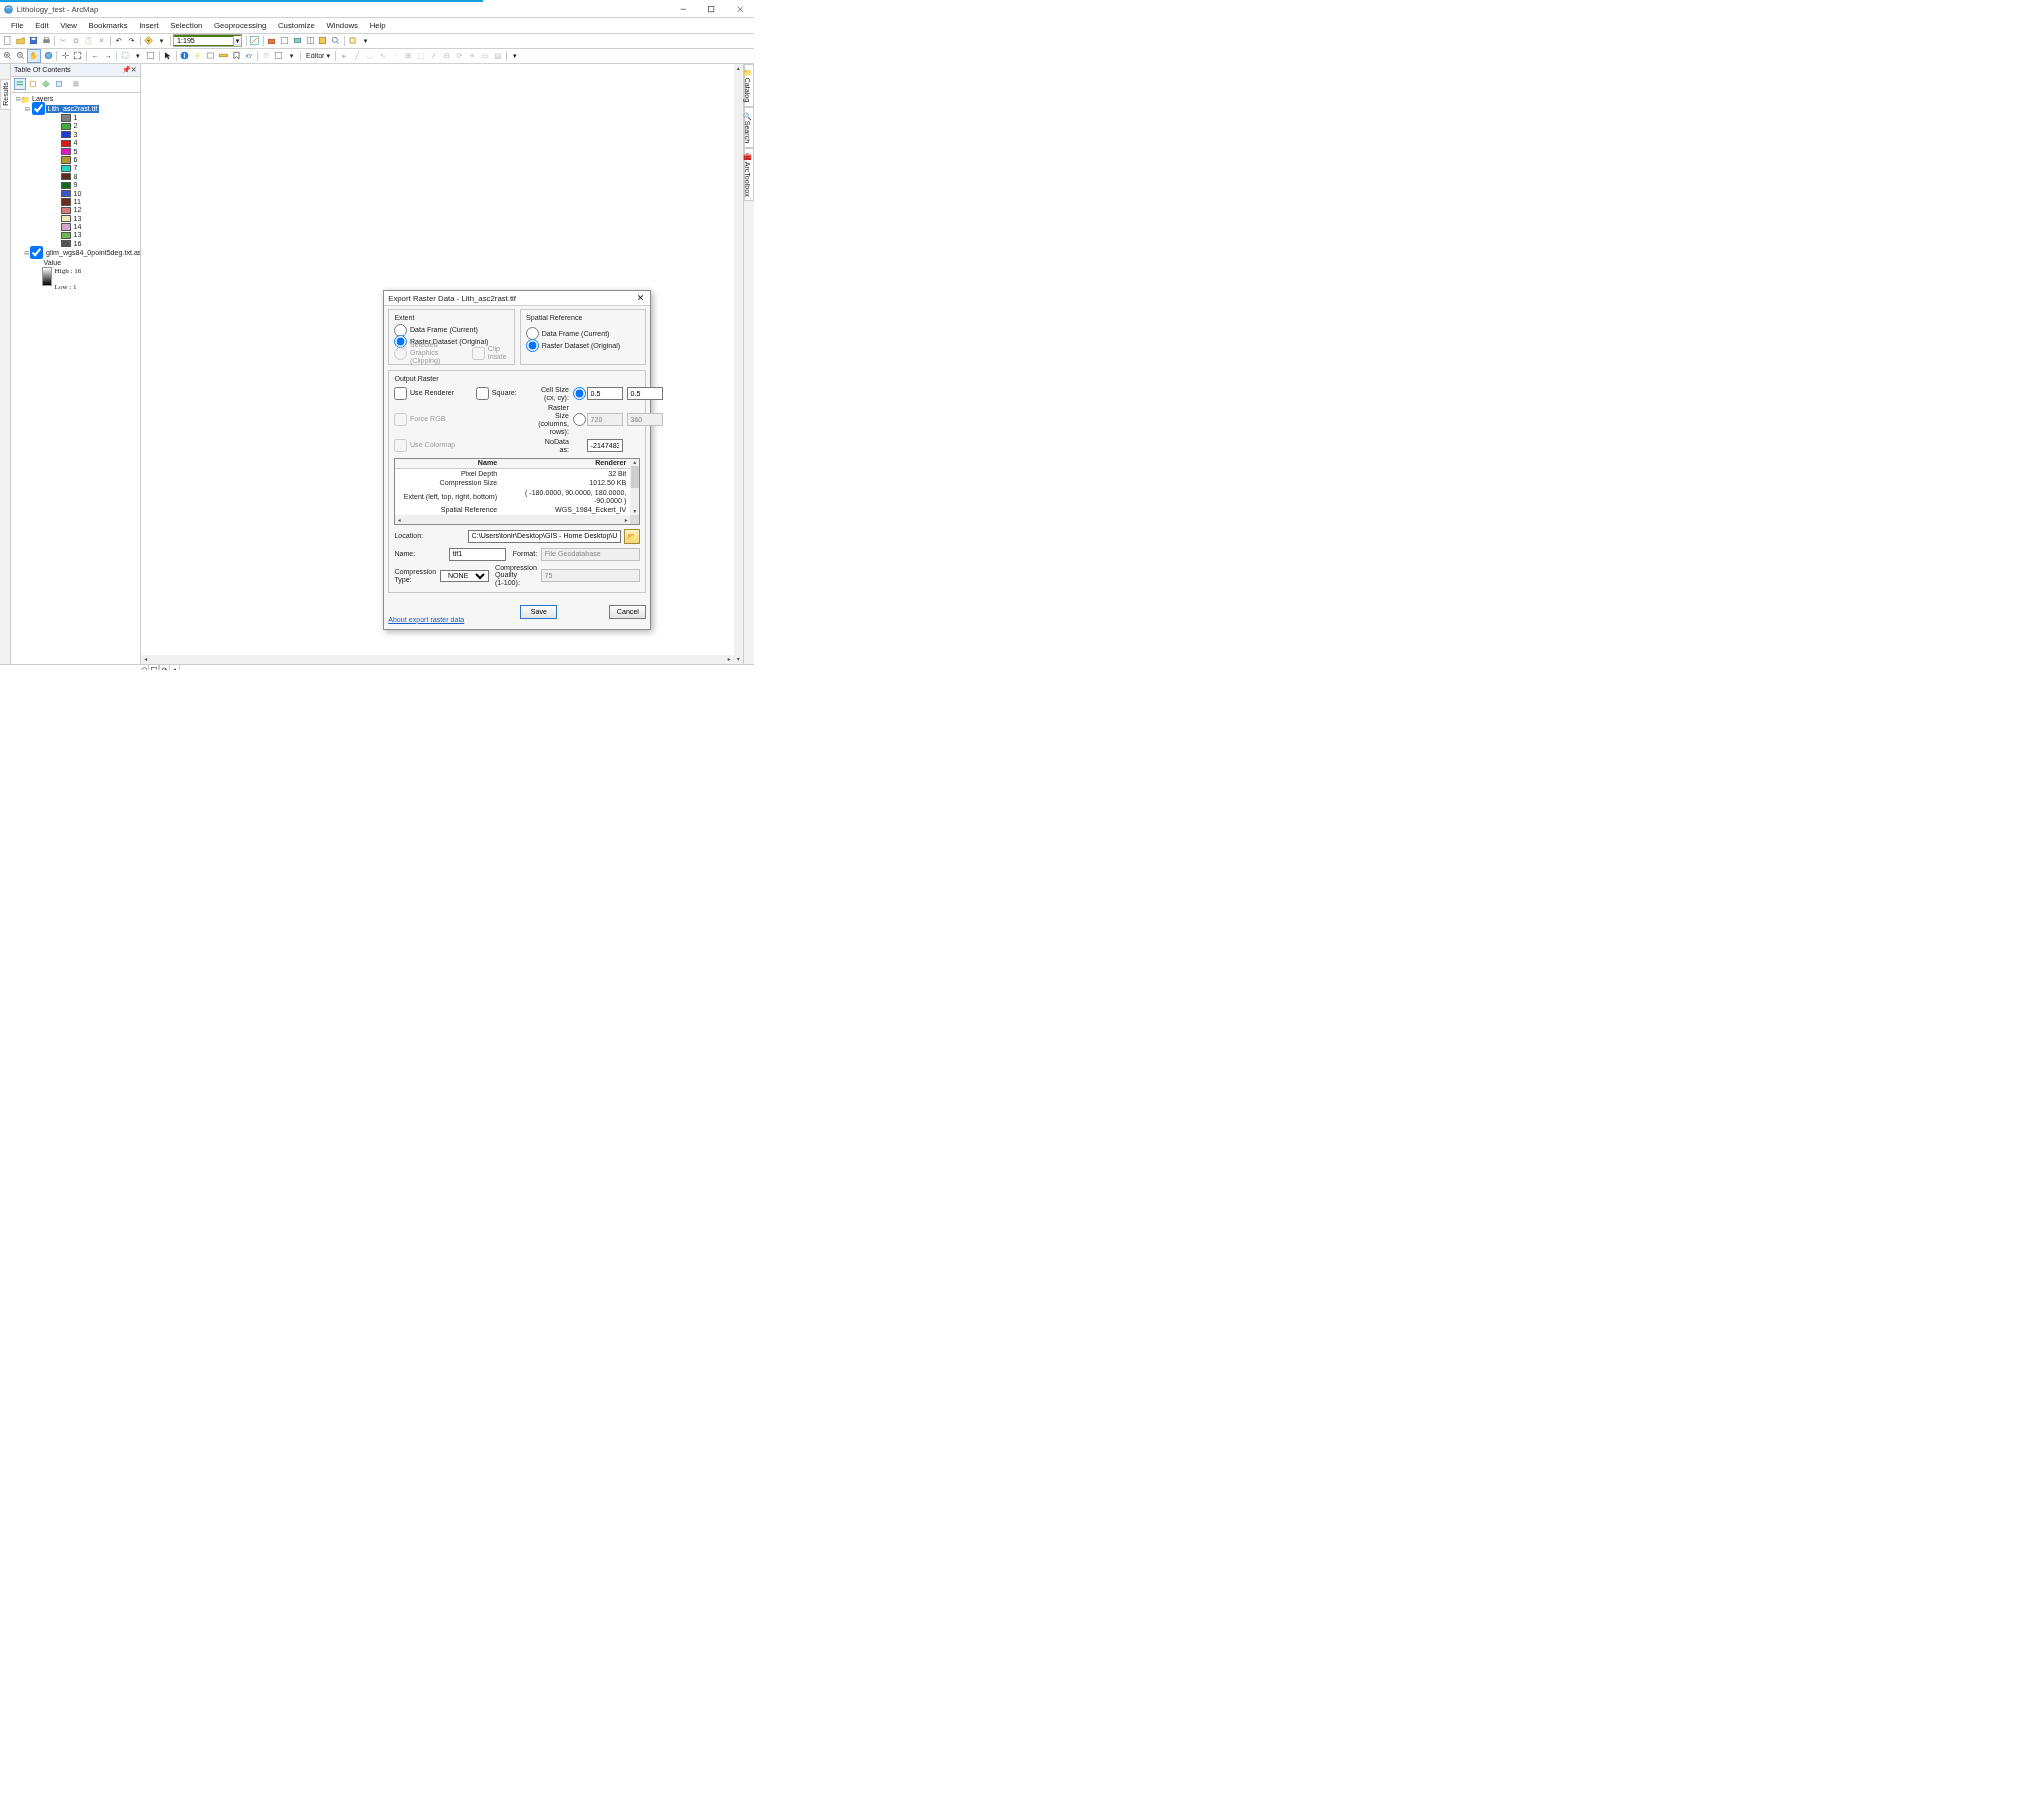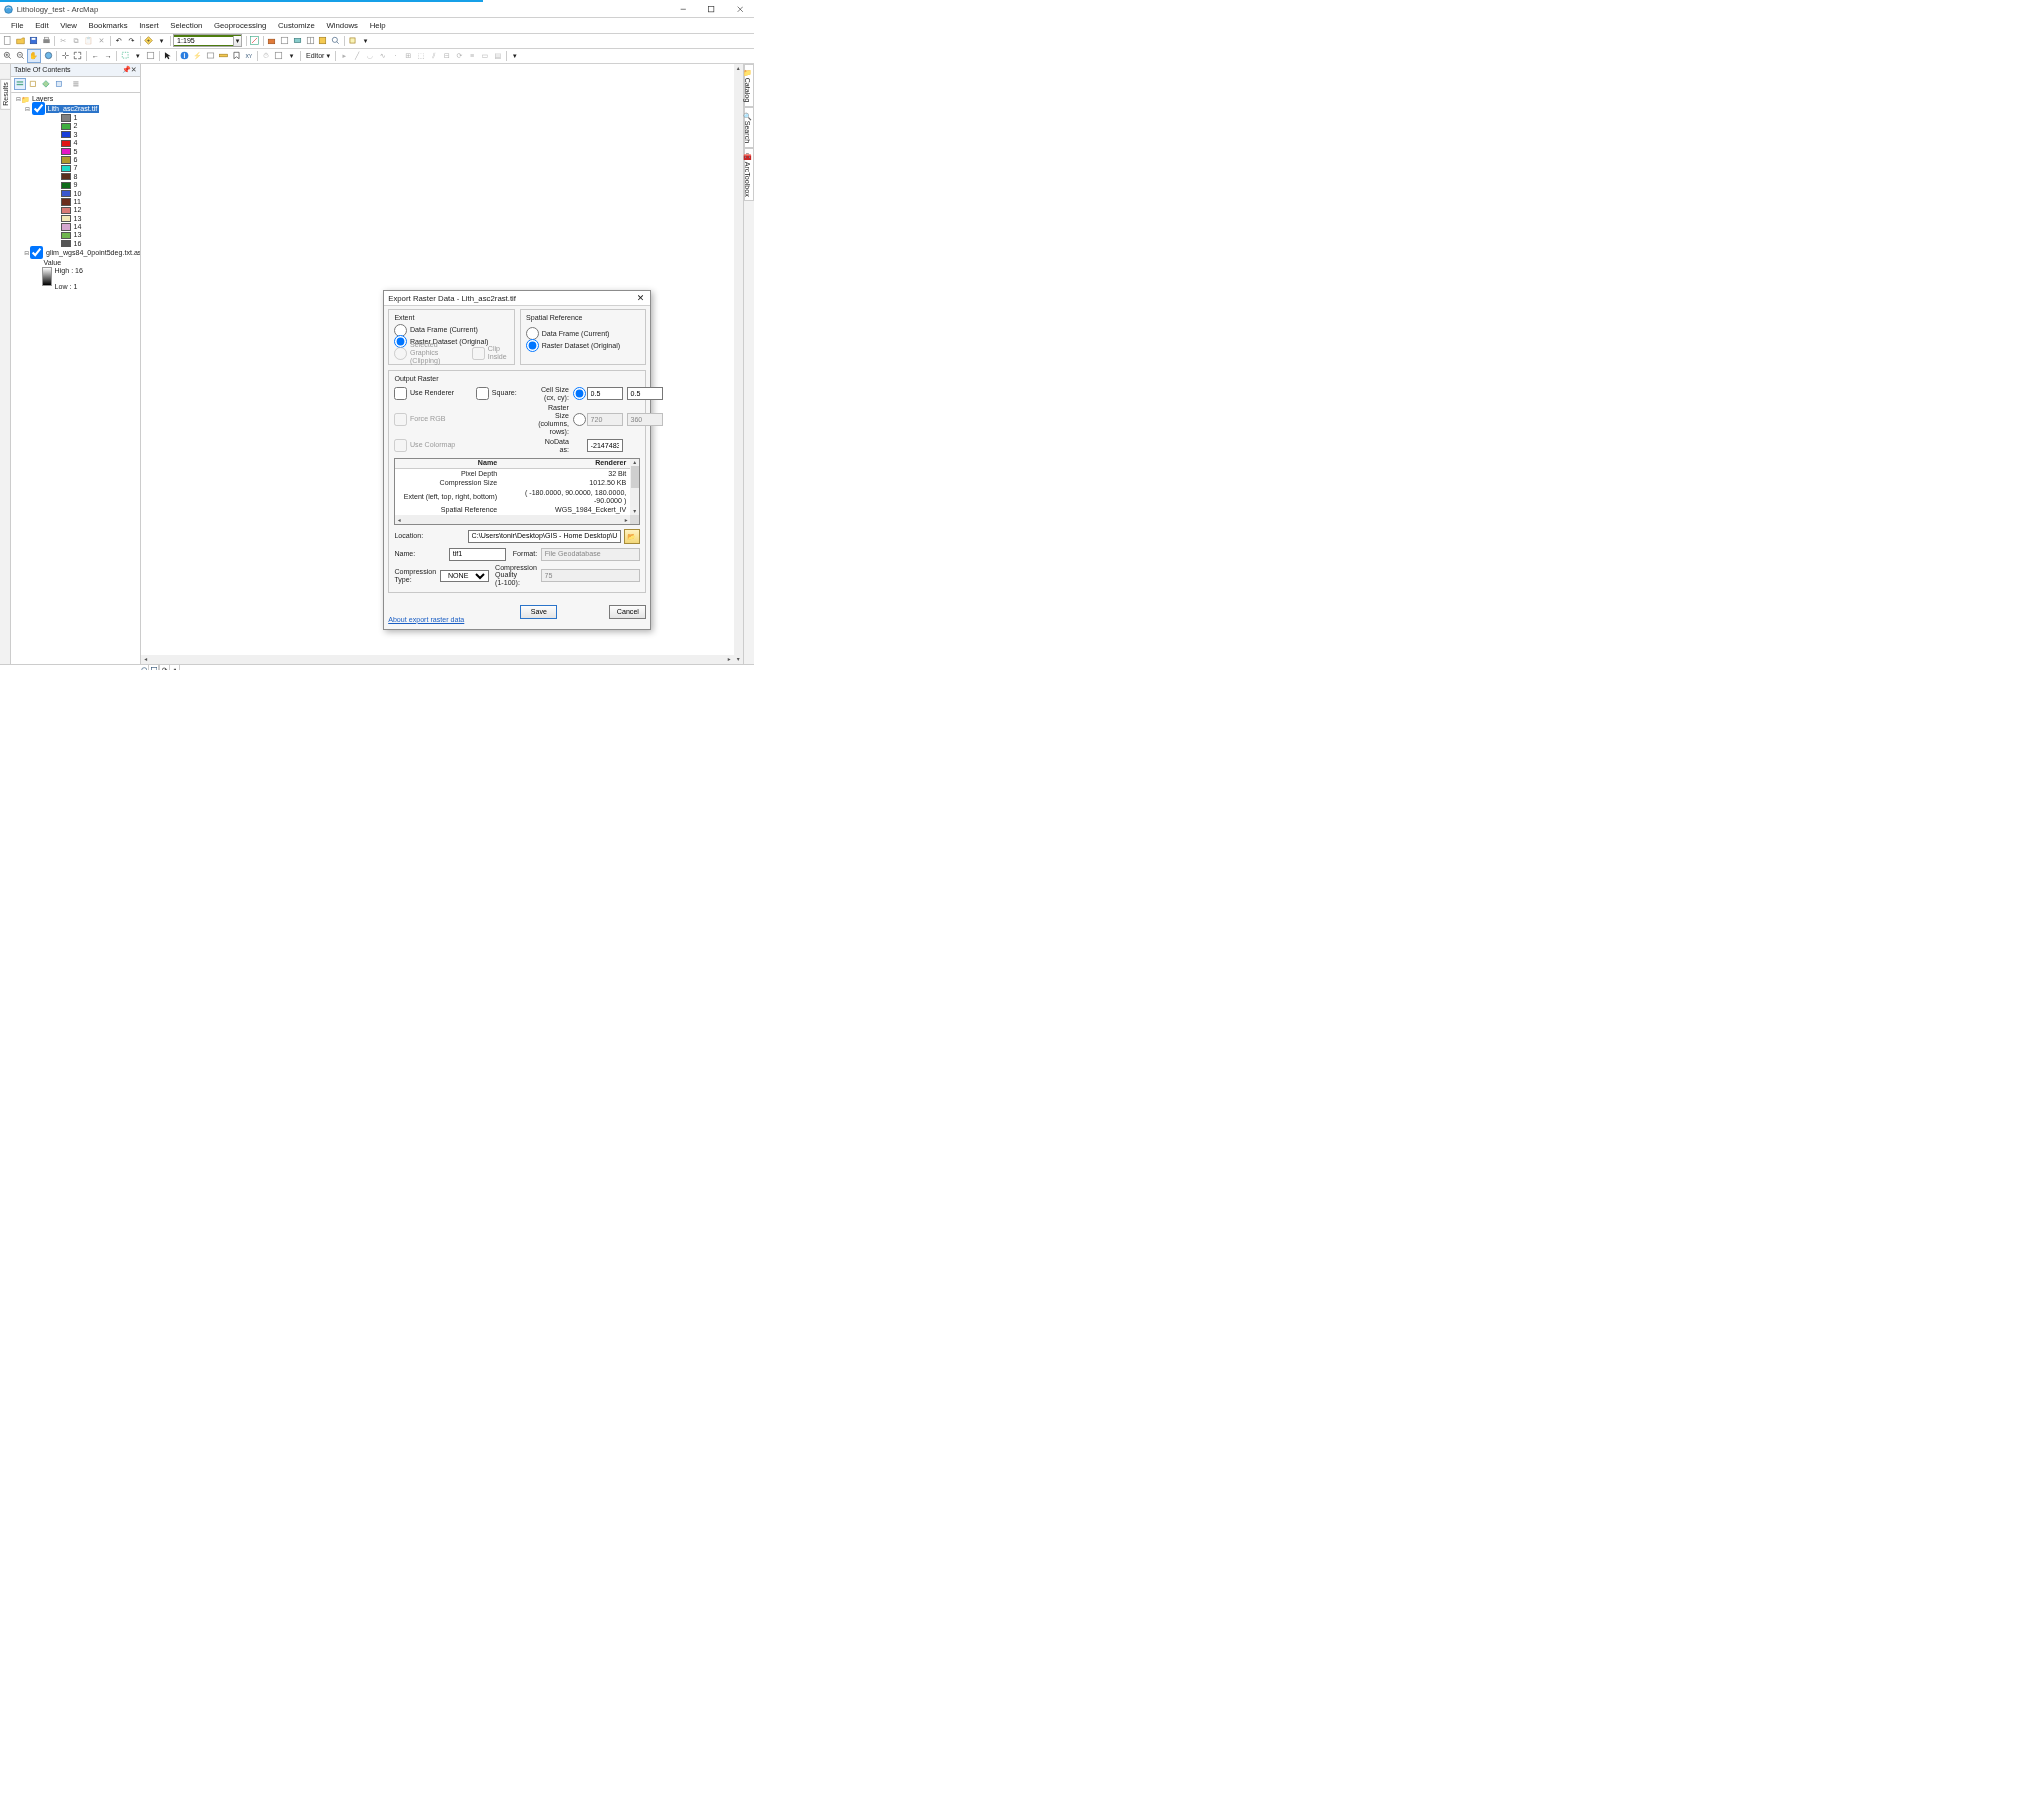--- a/index.html
+++ b/index.html
@@ -468,21 +468,21 @@
           </div>
         <div class="tree-row">
           <span class="tg">⊟</span>
           <input type="checkbox" class="cb" checked="" style="">
           <span class="nm">glim_wgs84_0point5deg.txt.asc</span>
         </div>
         <div style="padding-left:18px">
           <div class="tree-row">
               <span class="nm">Value</span>
             </div>
-          <div style="display:flex;align-items:flex-start;padding-left:0;">
+          <div style="display:flex;align-items:flex-start;padding-left:0;font-family:Liberation Serif, serif;">
             <div class="grad"></div>
             <div>
               <div>High : 16</div>
               <div style="height:7.8px"></div>
               <div>Low : 1</div>
             </div>
           </div>
         </div>
       </div>
     </div>

